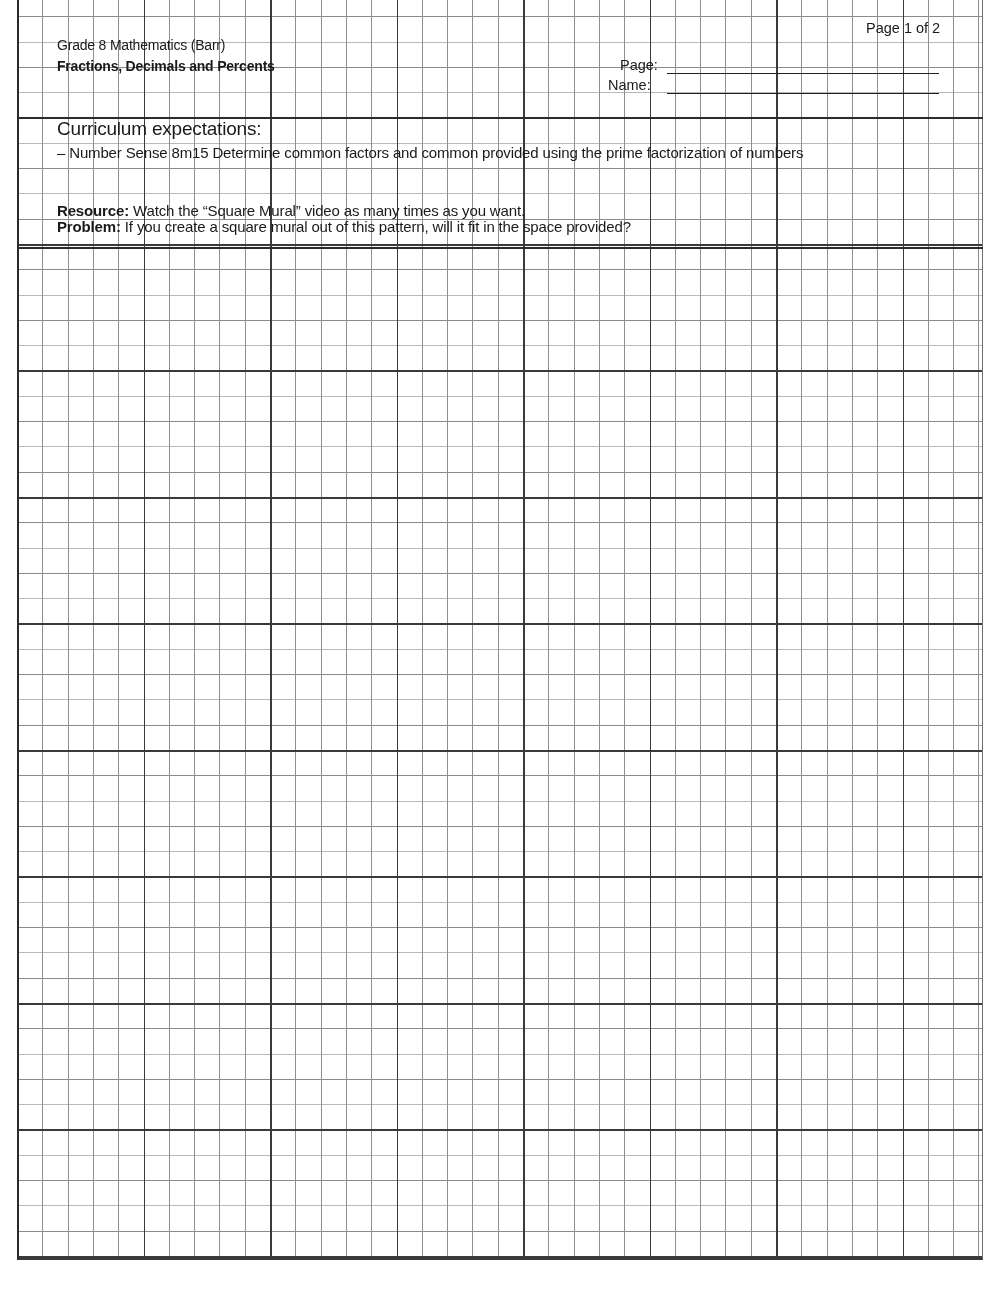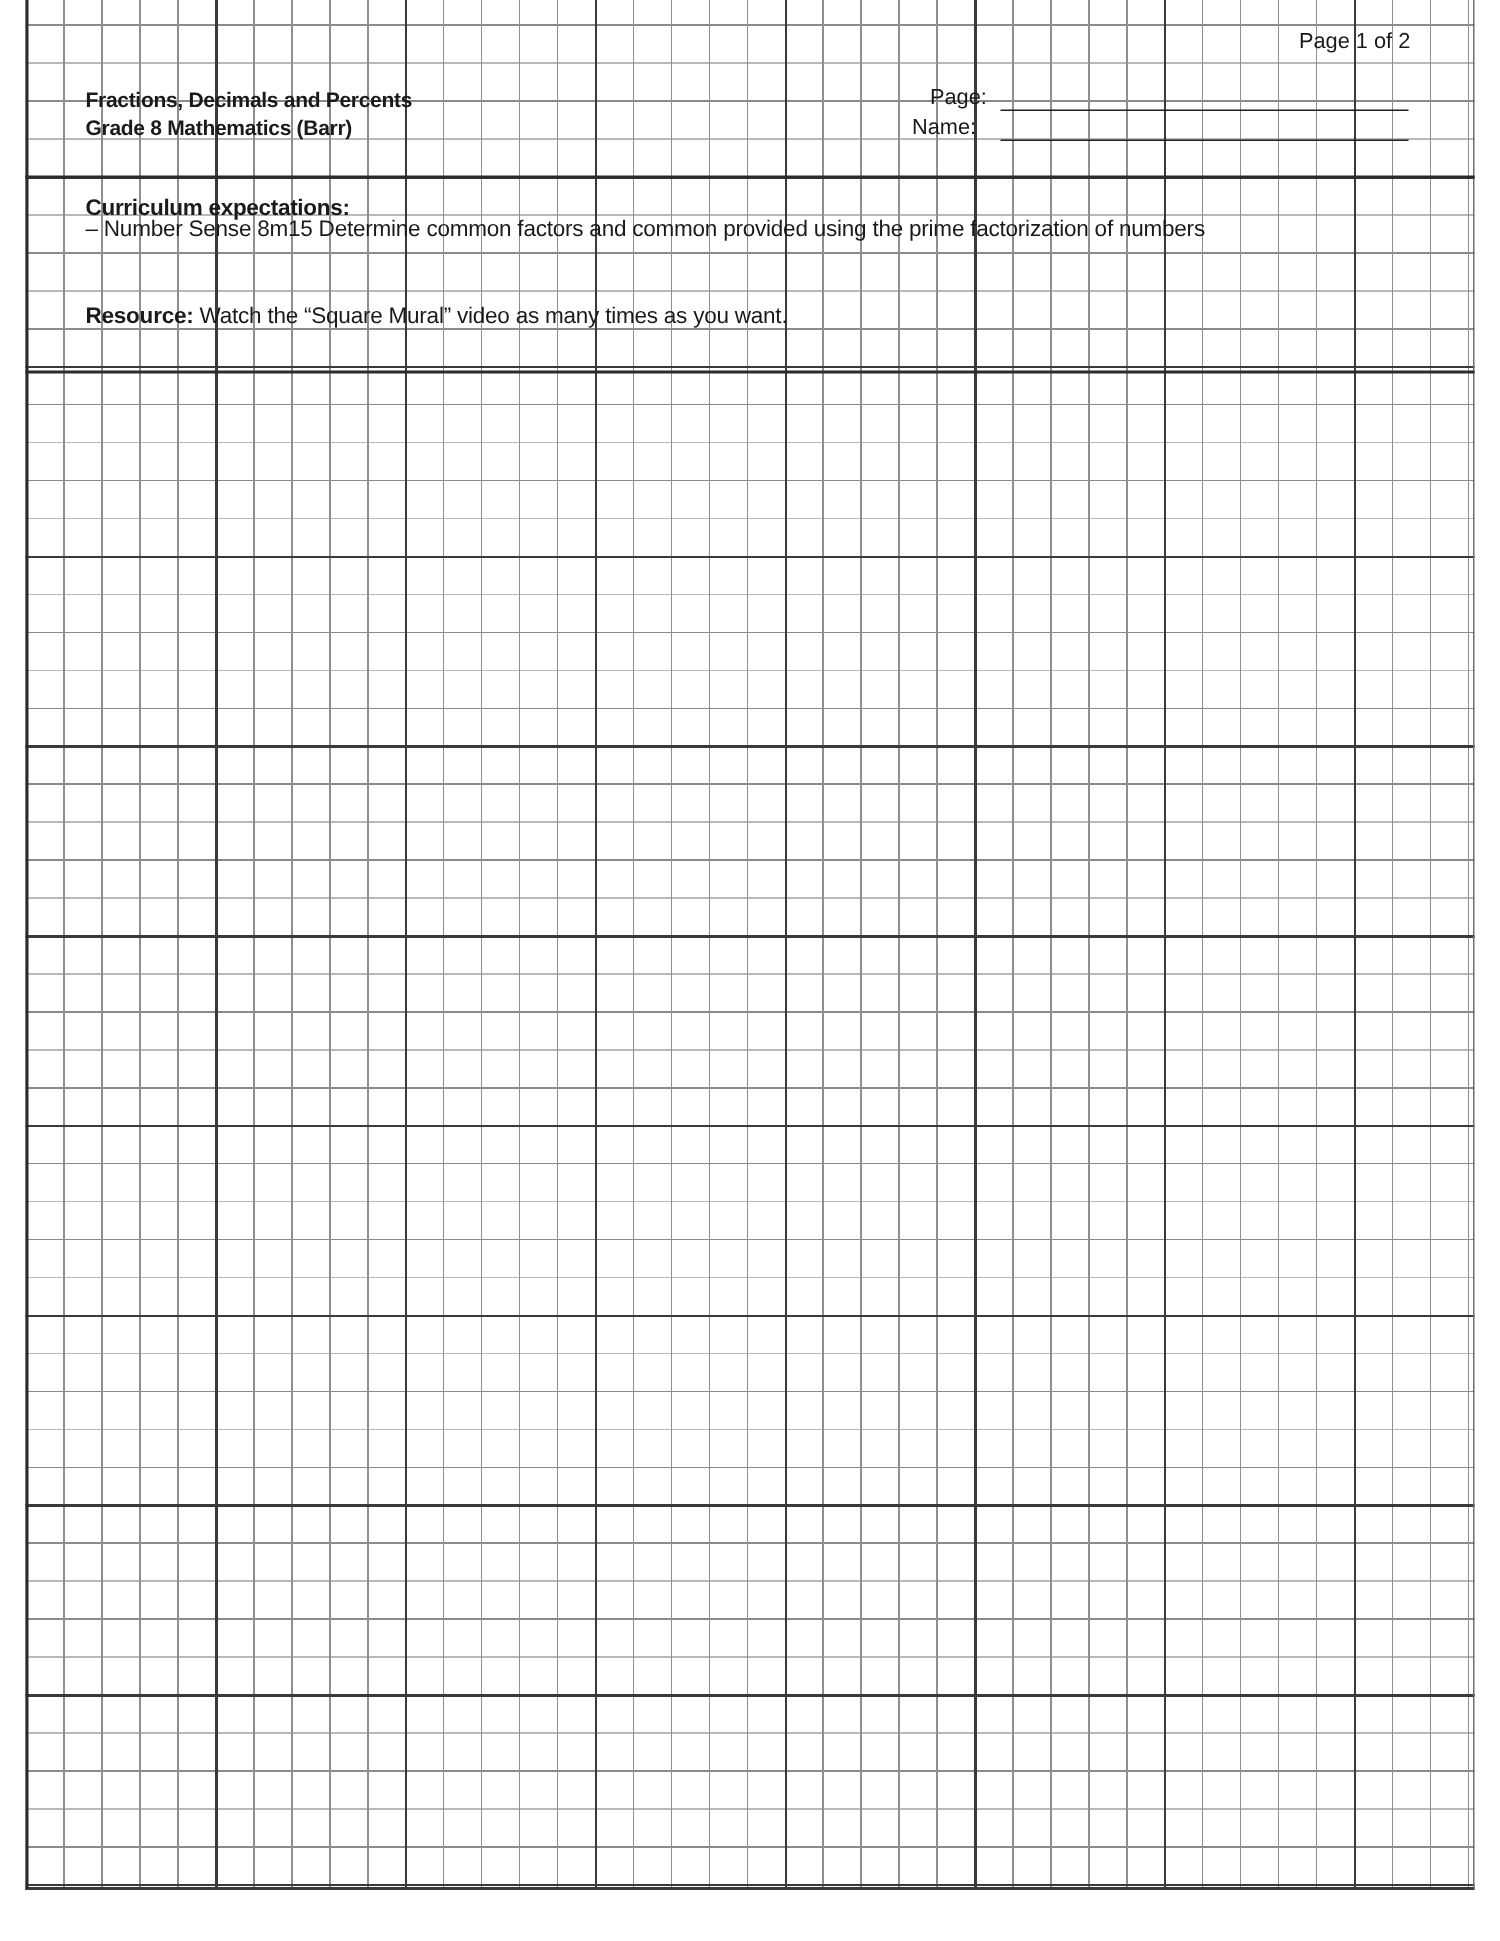--- a/index.html
+++ b/index.html
@@ -93,23 +93,22 @@
   .page-num {
     left: 866px;
     top: 21px;
     font-size: 14.5px;
   }
 
   .course-title {
     left: 57px;
     top: 38px;
     font-size: 14px;
-    font-weight: bold;
+    font-weight: normal;
     letter-spacing: -0.2px;
-    margin-top: 40px;
   }
   .course-sub {
     left: 57px;
     top: 59px;
     font-size: 14px;
     font-weight: bold;
     letter-spacing: -0.2px;
   }
 
   .date-label {
@@ -127,24 +126,23 @@
     position: absolute;
     height: 0;
     border-bottom: 1.6px solid #1f1f1f;
   }
   .date-line { left: 667px; top: 73px; width: 272px; }
   .name-line { left: 667px; top: 93px; width: 272px; }
 
   .curr-head {
     left: 57px;
     top: 119px;
-    font-size: 15px;
-    font-weight: bold;
+    font-size: 19px;
+    font-weight: normal;
     letter-spacing: -0.2px;
-    margin-top: 12px;
   }
   .curr-item {
     left: 57px;
     top: 145px;
     font-size: 15px;
     letter-spacing: -0.15px;
   }
 
   .resource-line {
     left: 57px;
@@ -187,15 +185,19 @@
 
     <div class="t curr-head">Curriculum expectations:</div>
 
     <div class="t curr-item">– Number Sense 8m15 Determine common factors and common provided using the prime factorization of numbers</div>
 
     <div class="t resource-line">
       <span class="lbl-bold">Resource:</span>
       <span>Watch the “Square Mural” video as many times as you want.</span>
     </div>
 
+    <div class="t problem-line">
+      <span class="lbl-bold">Problem:</span>
+      <span>If you create a square mural out of this pattern, will it fit in the space provided?</span>
+    </div>
 
   </div>
 </div>
 
 </body></html>

